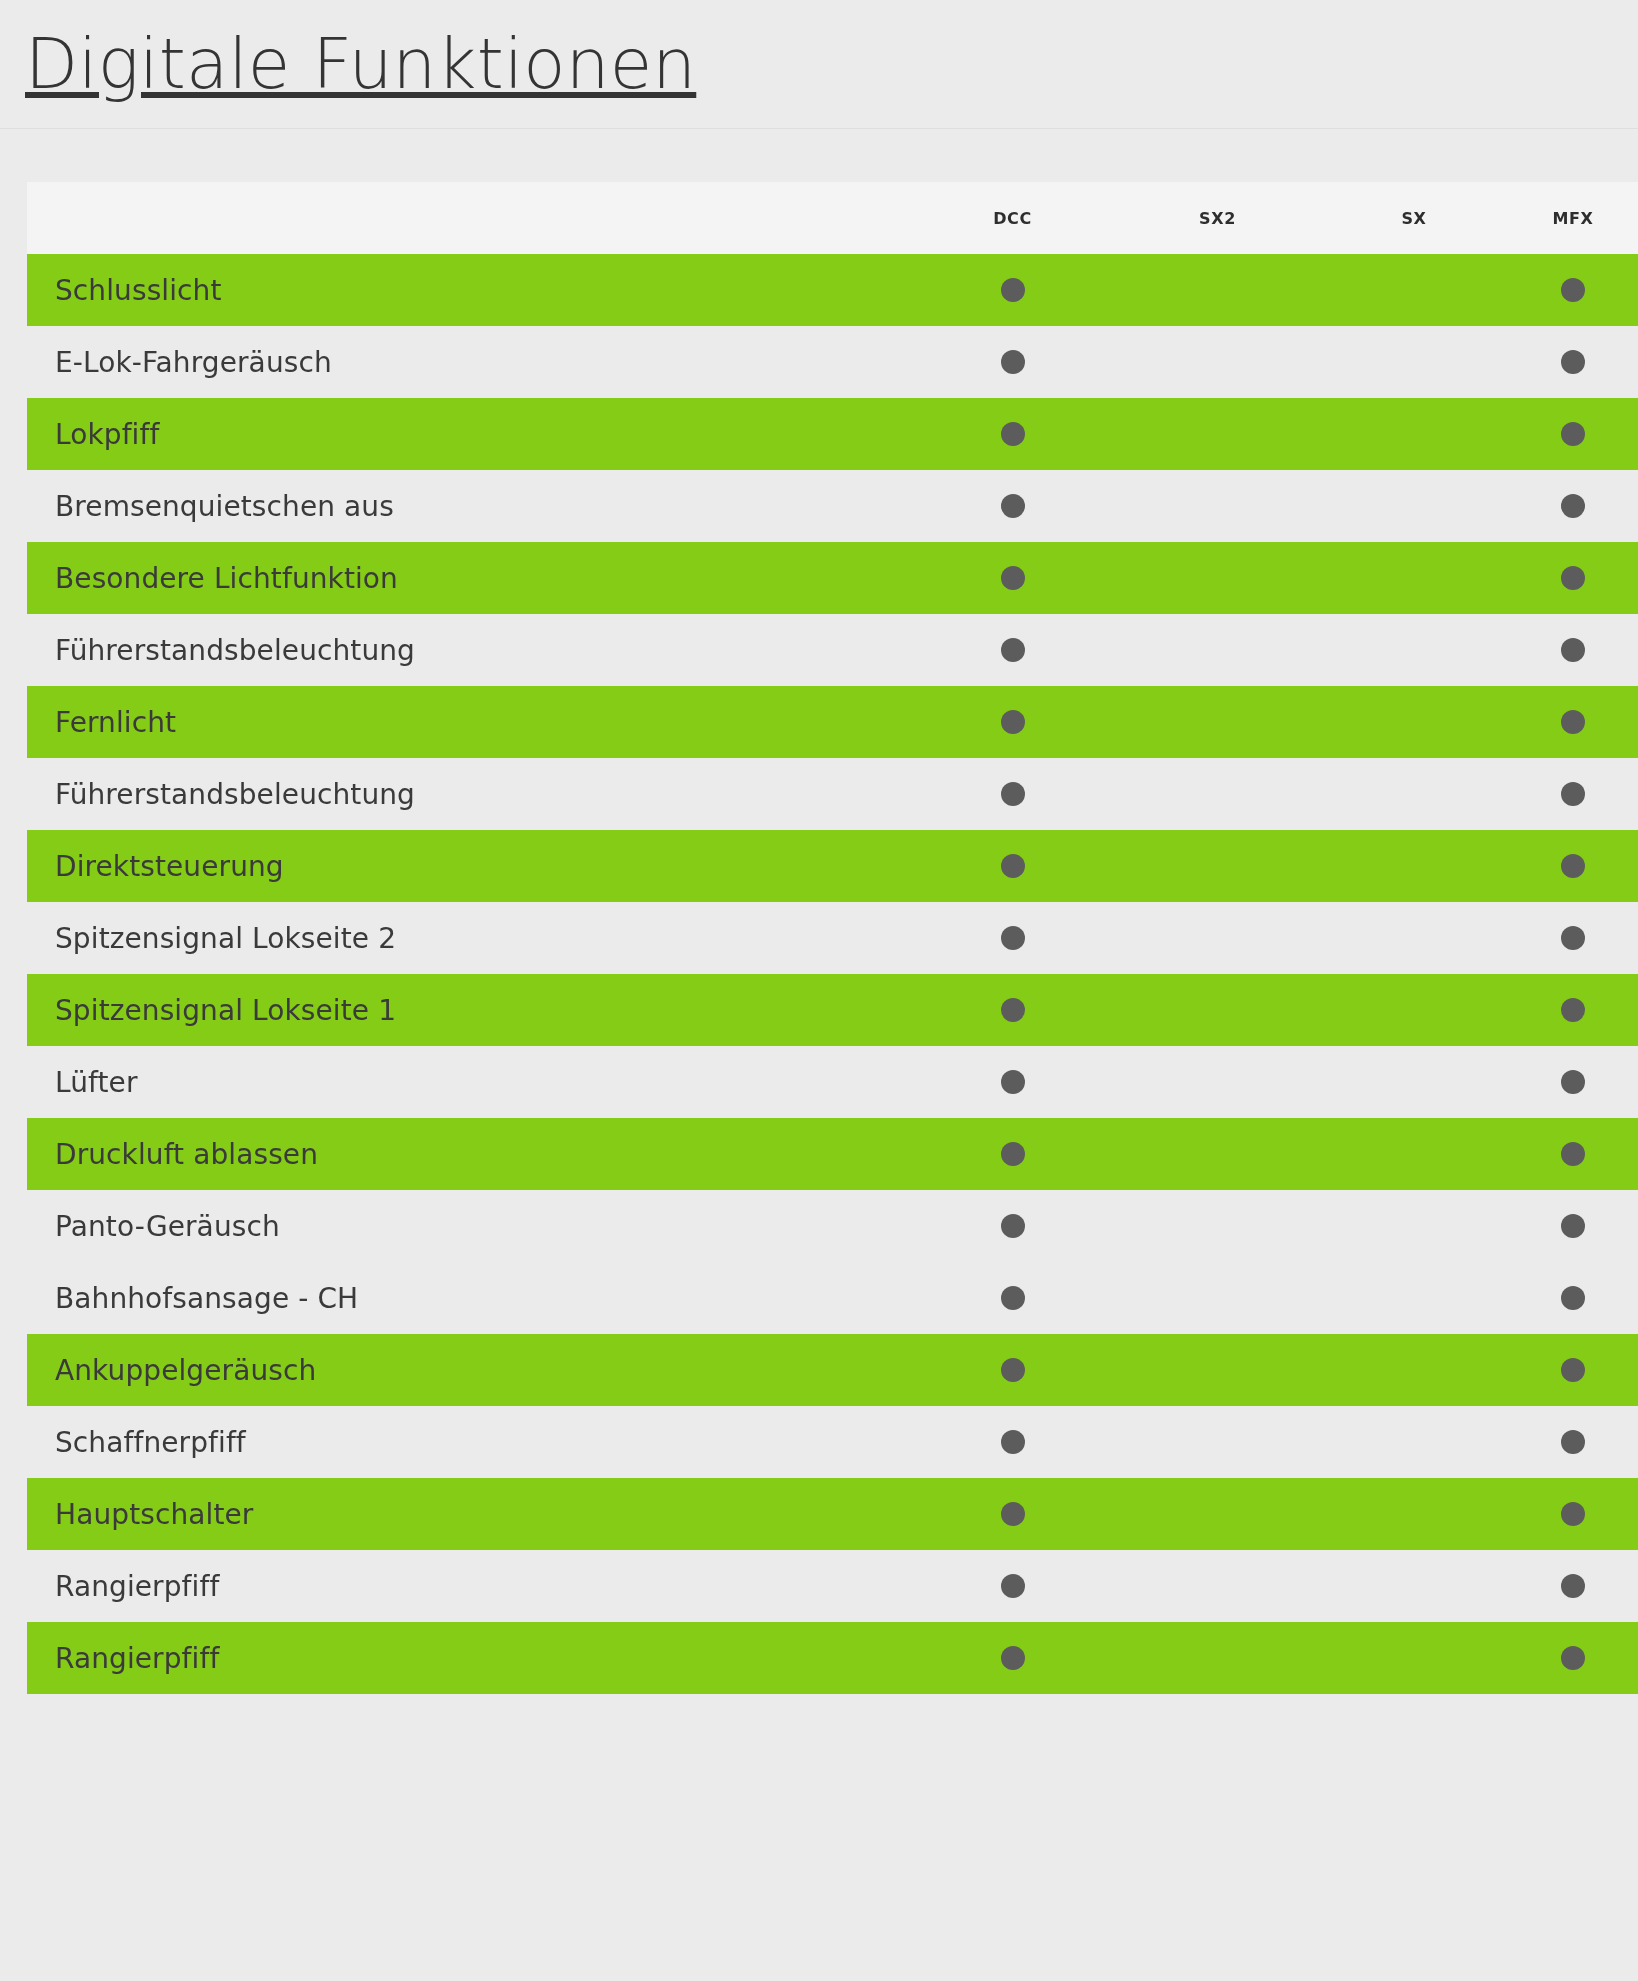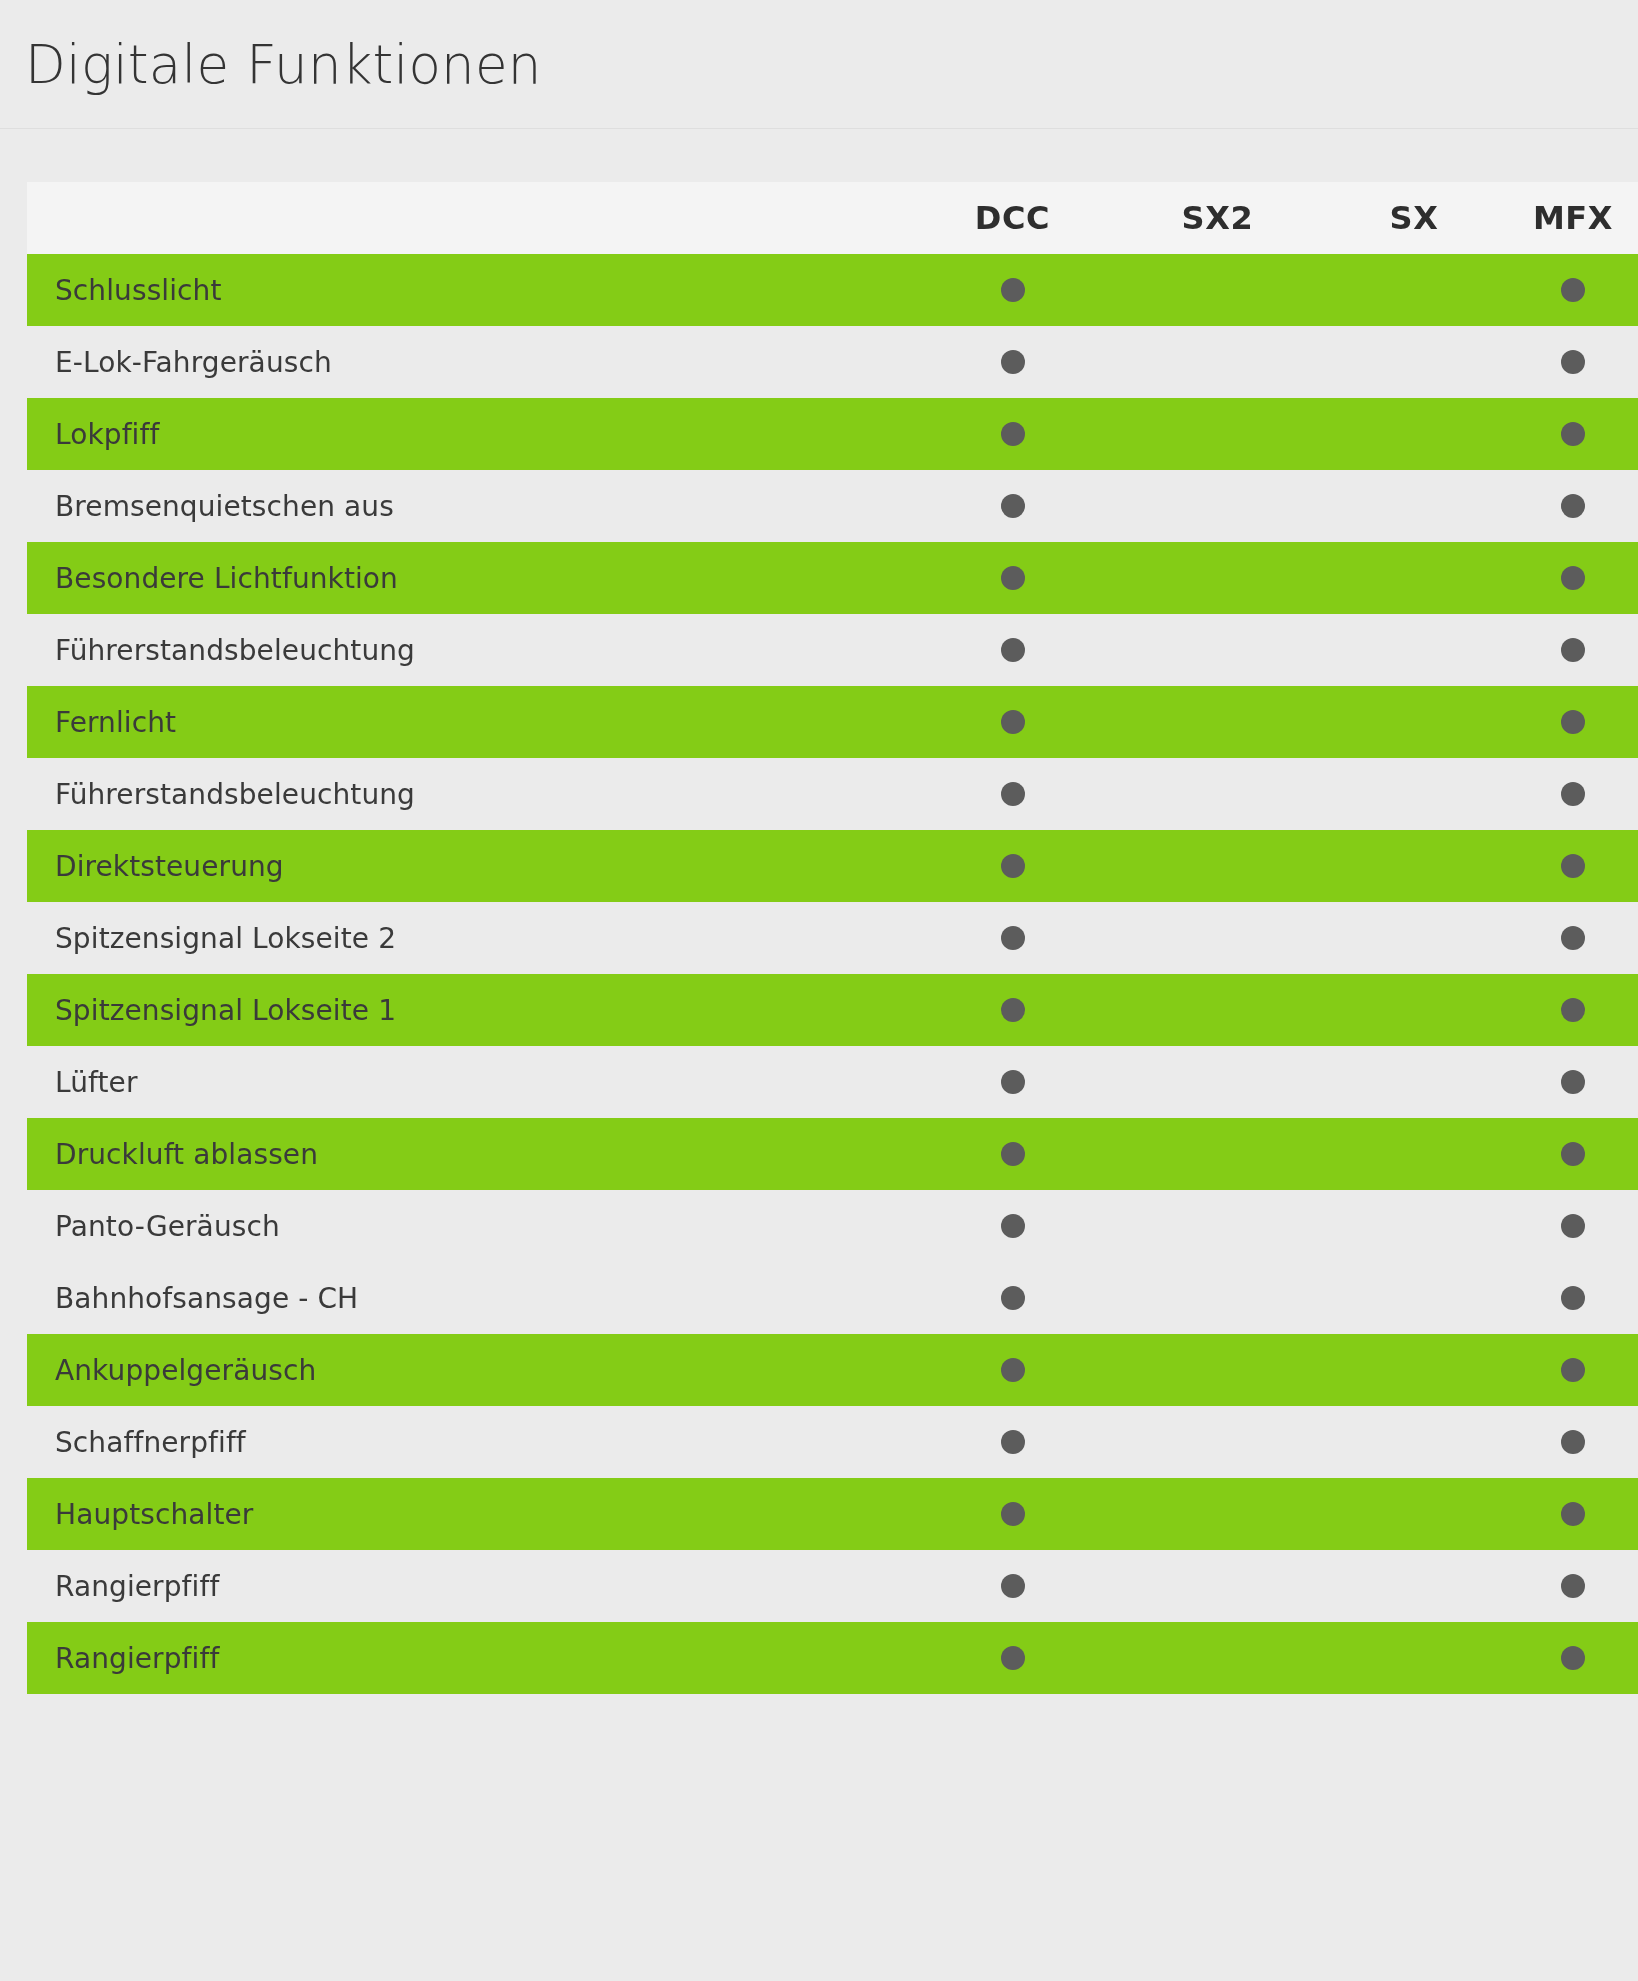--- a/index.html
+++ b/index.html
@@ -20,47 +20,48 @@
   .page-header {
     height: 129px;
     width: 100%;
     background: #ebebeb;
     border-bottom: 1px solid #dedede;
     display: flex;
     align-items: center;
     padding: 0 25px;
   }
   .page-title {
-    font-size: 53px;
+    font-size: 69px;
     font-weight: 300;
     color: #343434;
     letter-spacing: 0.2px;
     line-height: 1;
     margin: 0;
     white-space: nowrap;
+    text-decoration: underline;
   }
 
   
   .table-area {
     padding: 53px 0 0 27px;
     background: #ebebeb;
   }
   .func-table {
     width: 1611px;
     border-collapse: collapse;
     table-layout: fixed;
   }
 
   
   .func-table thead tr {
     background: #f4f4f4;
     height: 72px;
   }
   .func-table thead th {
-    font-size: 32px;
+    font-size: 16px;
     font-weight: 700;
     color: #2e2e2e;
     letter-spacing: 0.6px;
     text-align: center;
     padding: 0;
     vertical-align: middle;
   }
   .func-table thead th.col-name {
     text-align: left;
     padding-left: 28px;

